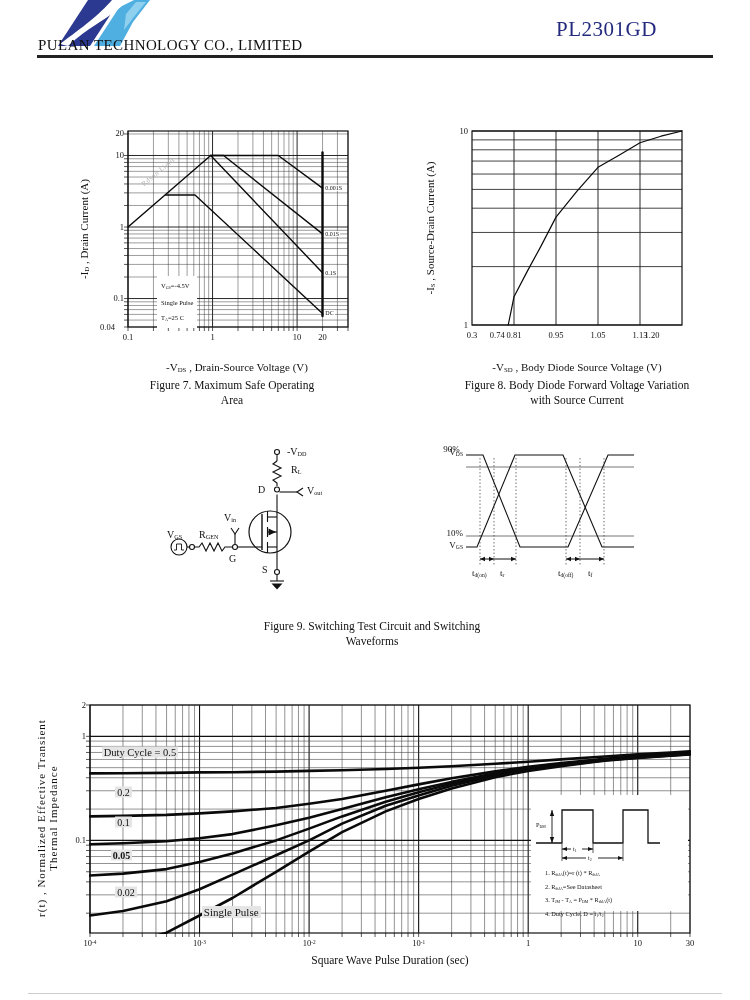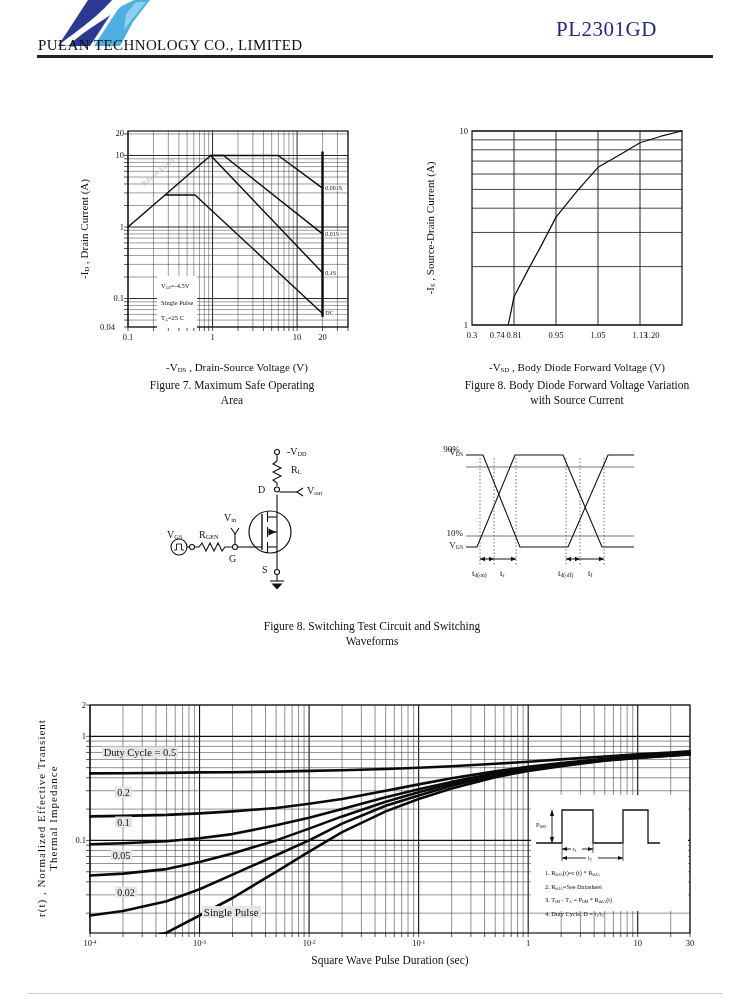--- a/index.html
+++ b/index.html
@@ -209,21 +209,21 @@
       <div class="ticklabel" style="left: 497.2px; top: 330px; transform: translateX(-50%);">0.74</div>
       <div class="ticklabel" style="left: 514px; top: 330px; transform: translateX(-50%);">0.81</div>
       <div class="ticklabel" style="left: 556px; top: 330px; transform: translateX(-50%);">0.95</div>
       <div class="ticklabel" style="left: 598px; top: 330px; transform: translateX(-50%);">1.05</div>
       <div class="ticklabel" style="left: 640px; top: 330px; transform: translateX(-50%);">1.13</div>
       <div class="ticklabel" style="left: 652px; top: 330px; transform: translateX(-50%);">1.20</div>
       <div class="ticklabel" style="left: 444px; top: 125.5px; width: 24px; text-align: right;">10</div>
       <div class="ticklabel" style="left: 444px; top: 319.5px; width: 24px; text-align: right;">1</div>
     </div>
   <div class="abs rot axislabel" style="left:430px;top:228px;"><span>-I</span><sub>S</sub><span> , Source-Drain Current (A)</span></div>
-  <div class="abs axislabel" style="left:577px;top:361px;transform:translateX(-50%);"><span>-V</span><sub>SD</sub><span> , Body Diode Forward Voltage (V)</span></div>
+  <div class="abs axislabel" style="left:577px;top:361px;transform:translateX(-50%);"><span>-V</span><sub>SD</sub><span> , Body Diode Source Voltage (V)</span></div>
   <div class="abs caption" style="left:577px;top:379px;transform:translateX(-50%);">Figure 8. Body Diode Forward Voltage Variation</div>
   <div class="abs caption" style="left:577px;top:394px;transform:translateX(-50%);">with Source Current</div>
 
   <svg style="left:140px;top:428px;width:260px;height:190px;" viewBox="140 428 260 190" fill="none" stroke="#111" stroke-width="1.1">
     <circle cx="277" cy="452" r="2.5" fill="#fff"></circle>
     <line x1="277" y1="454.5" x2="277" y2="461"></line>
     <polyline points="277,461 273,464 281,468 273,472 281,476 273,480 277,483 277,486"></polyline>
     <circle cx="277" cy="489.5" r="2.5" fill="#fff"></circle>
     <line x1="279.5" y1="492" x2="297" y2="492"></line>
     <polyline points="303,488 297,492 303,496"></polyline>
@@ -289,21 +289,21 @@
   </svg>
   <div class="wavelab" style="left:440px;top:447px;width:23px;text-align:right;"><span>V</span><sub>DS</sub></div>
   <div class="wavelab" style="left:440px;top:444px;width:23px;text-align:center;"><span>90%</span></div>
   <div class="wavelab" style="left:440px;top:528px;width:23px;text-align:right;"><span>10%</span></div>
   <div class="wavelab" style="left:440px;top:540px;width:23px;text-align:right;"><span>V</span><sub>GS</sub></div>
   <div class="wavelab" style="left:472px;top:568px;"><span>t</span><sub>d(on)</sub></div>
   <div class="wavelab" style="left:500px;top:568px;"><span>t</span><sub>r</sub></div>
   <div class="wavelab" style="left:558px;top:568px;"><span>t</span><sub>d(off)</sub></div>
   <div class="wavelab" style="left:588px;top:568px;"><span>t</span><sub>f</sub></div>
 
-  <div class="abs caption" style="left:372px;top:620px;transform:translateX(-50%);">Figure 8. Switching Test Circuit and Switching</div>
+  <div class="abs caption" style="left:372px;top:620px;transform:translateX(-50%);">Figure 9. Switching Test Circuit and Switching</div>
   <div class="abs caption" style="left:372px;top:635px;transform:translateX(-50%);text-align:center;">Waveforms</div>
 
   <svg id="fig10-svg" style="left:0;top:0;width:750px;height:1000px;" viewBox="0 0 750 1000">
       <g>
         <line x1="90" y1="705" x2="90" y2="933" stroke="#111" stroke-width="1.1"></line>
         <line x1="90" y1="933" x2="90" y2="937" stroke="#111" stroke-width="0.7"></line>
         <line x1="122.97681190511335" y1="705" x2="122.97681190511335" y2="933" stroke="#383838" stroke-width="0.55"></line>
         <line x1="122.97681190511335" y1="933" x2="122.97681190511335" y2="937" stroke="#111" stroke-width="0.7"></line>
         <line x1="142.26701026293966" y1="705" x2="142.26701026293966" y2="933" stroke="#383838" stroke-width="0.55"></line>
         <line x1="142.26701026293966" y1="933" x2="142.26701026293966" y2="937" stroke="#111" stroke-width="0.7"></line>
@@ -462,21 +462,21 @@
       <div class="ticklabel" style="left: 62px; top: 834.922px; width: 24px; text-align: right;">0.1</div>
     </div>
   <div class="abs rot" style="left:47px;top:818px;font-size:11px;letter-spacing:1px;text-align:center;">
     <div>r(t) , Normalized Effective Transient</div>
     <div>Thermal Impedance</div>
   </div>
   <div id="fig10-clabels">
       <div class="dutylab" style="left: 101.744px; top: 752.457px; transform: translateY(-50%); font-size: 10.5px;">Duty Cycle = 0.5</div>
       <div class="dutylab" style="left: 115.245px; top: 792.292px; transform: translateY(-50%);">0.2</div>
       <div class="dutylab" style="left: 115.245px; top: 822.093px; transform: translateY(-50%);">0.1</div>
-      <div class="dutylab" style="left: 110.85px; top: 855.273px; transform: translateY(-50%);">0.05</div>
+      <div class="dutylab" style="left: 110.85px; top: 855.273px; transform: translateY(-50%); font-weight: bold;">0.05</div>
       <div class="dutylab" style="left: 115.245px; top: 892.214px; transform: translateY(-50%);">0.02</div>
       <div class="dutylab" style="left: 201.868px; top: 912.061px; transform: translateY(-50%); font-size: 11px;">Single Pulse</div>
     </div>
 
   <div class="abs" style="left:531px;top:795px;width:157px;height:116px;background:#fff;">
     <svg style="left:0;top:0;width:157px;height:70px;" viewBox="531 795 157 70" fill="none" stroke="#111" stroke-width="1.3">
       <polyline points="536,843 562,843 562,810 593,810 593,843 623,843 623,810 648,810 648,843 660,843"></polyline>
       <g stroke-width="0.9">
         <line x1="552" y1="810" x2="552" y2="843"></line>
         <polygon points="552,810 549.8,816 554.2,816" fill="#111" stroke="none"></polygon>

